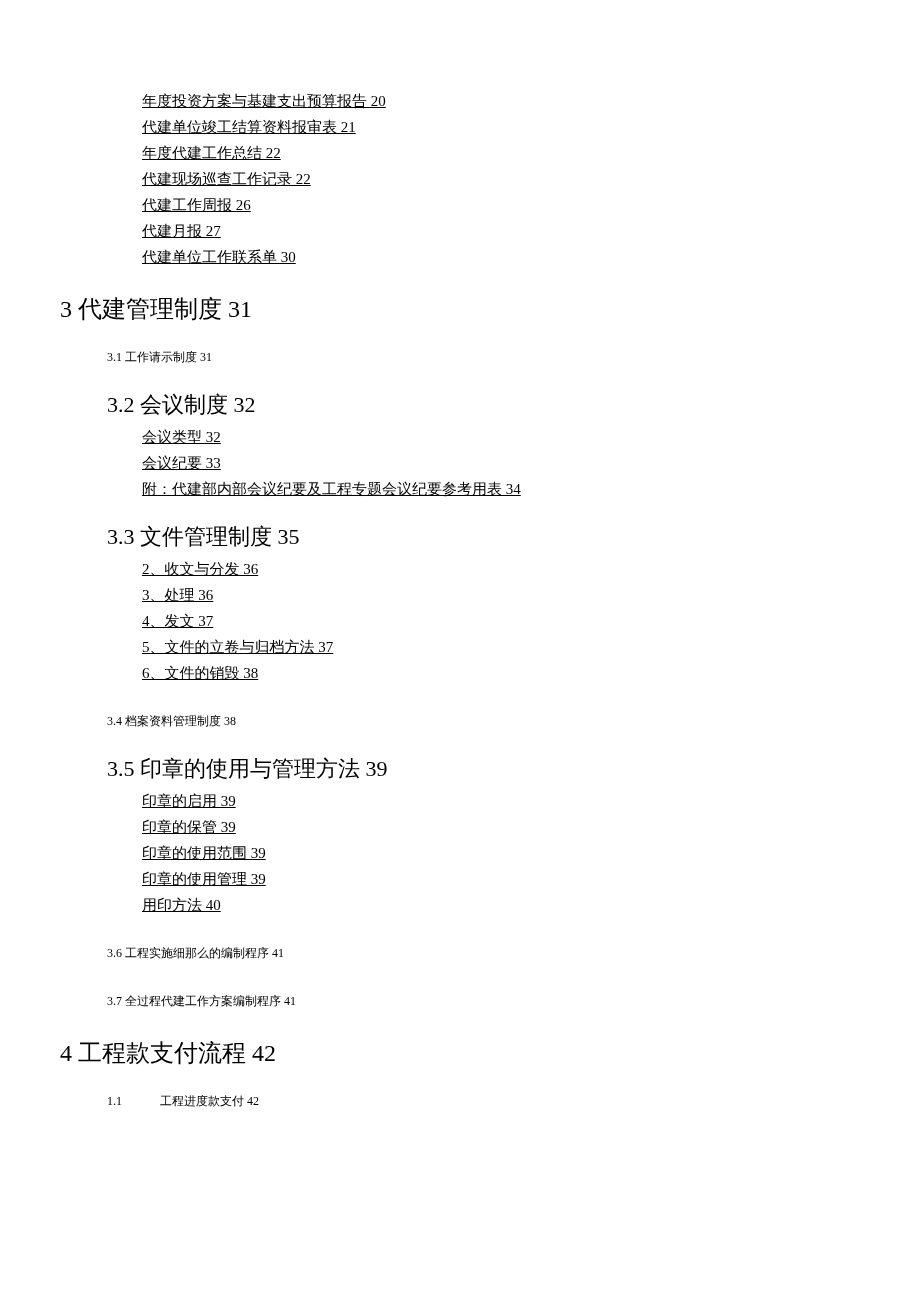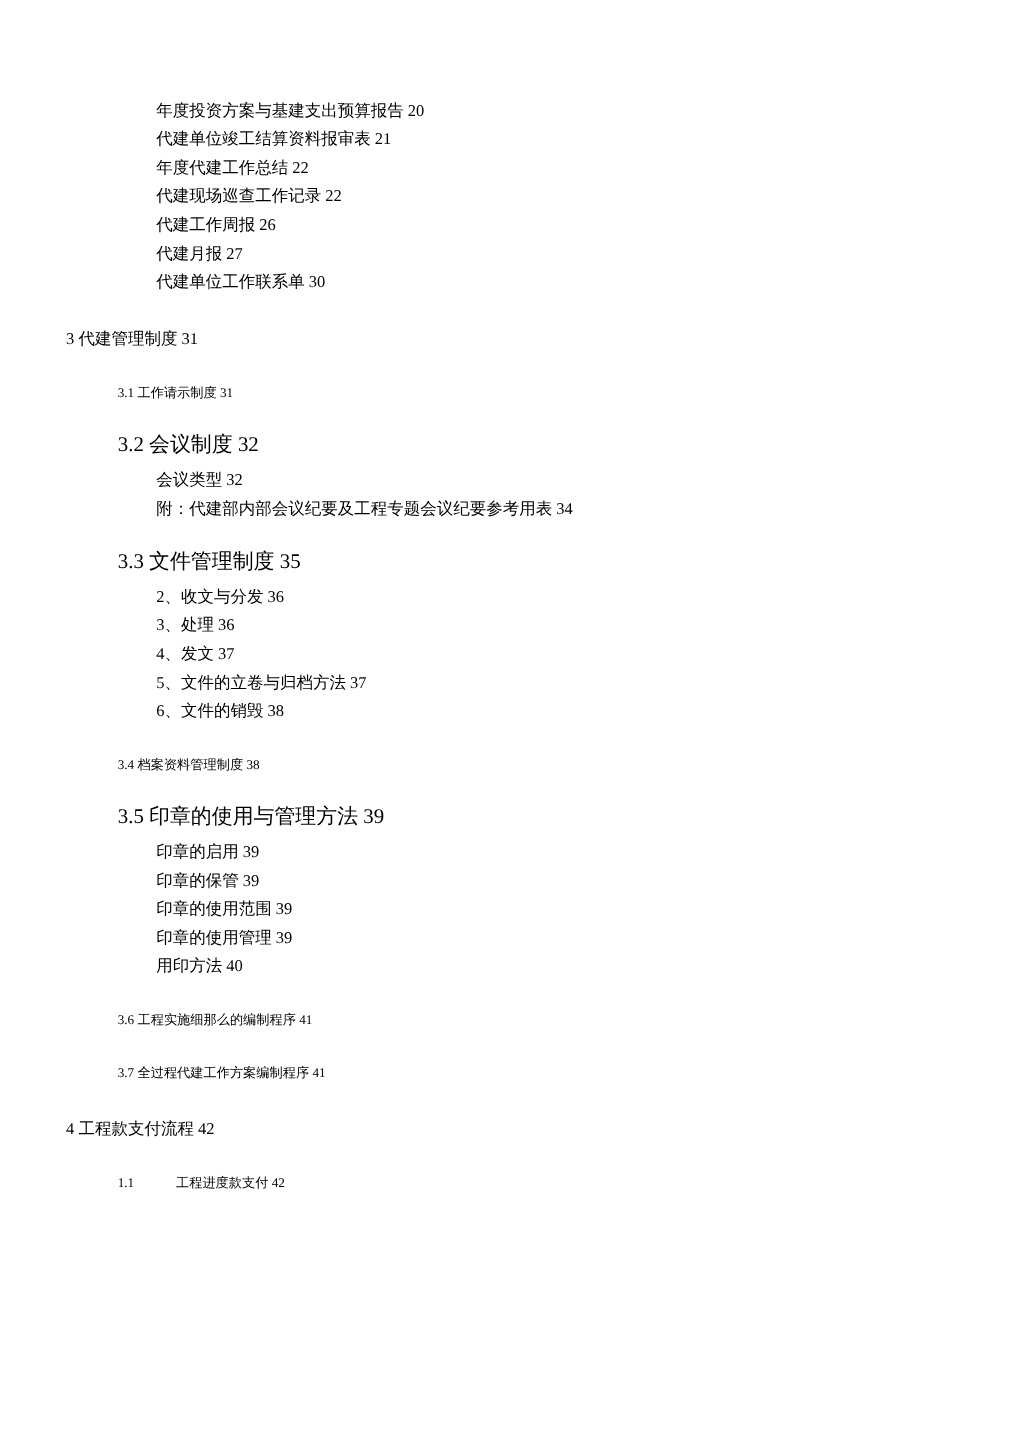--- a/index.html
+++ b/index.html
@@ -11,39 +11,40 @@
     width: 920px;
   }
   .page {
     padding: 88px 60px 60px 60px;
   }
   .item-l3 {
     font-size: 15px;
     line-height: 26px;
     margin-left: 82px;
     font-family: "SimSun", "Songti SC", serif;
+    text-decoration: underline;
   }
   .item-l1 {
-    font-size: 15px;
+    font-size: 24px;
     line-height: 26px;
     margin-left: 0px;
     margin-top: 26px;
     margin-bottom: 16px;
     font-family: "SimSun", "Songti SC", serif;
   }
   .item-l2 {
     font-size: 12px;
     line-height: 26px;
     margin-left: 47px;
     margin-top: 22px;
     margin-bottom: 14px;
     font-family: "SimSun", "Songti SC", serif;
   }
   .item-l2-wide {
-    font-size: 19px;
+    font-size: 22px;
     line-height: 26px;
     margin-left: 47px;
     margin-top: 22px;
     margin-bottom: 6px;
     font-family: "SimSun", "Songti SC", serif;
   }
   .num-label {
     display: inline-block;
     width: 50px;
   }
@@ -60,20 +61,21 @@
   <div class="item-l3">代建工作周报 26</div>
   <div class="item-l3">代建月报 27</div>
   <div class="item-l3">代建单位工作联系单 30</div>
 
   <div class="item-l1">3 代建管理制度 31</div>
 
   <div class="item-l2">3.1 工作请示制度 31</div>
 
   <div class="item-l2-wide">3.2 会议制度 32</div>
   <div class="item-l3">会议类型 32</div>
+  <div class="item-l3">会议纪要 33</div>
   <div class="item-l3">附：代建部内部会议纪要及工程专题会议纪要参考用表 34</div>
 
   <div class="item-l2-wide">3.3 文件管理制度 35</div>
   <div class="item-l3">2、收文与分发 36</div>
   <div class="item-l3">3、处理 36</div>
   <div class="item-l3">4、发文 37</div>
   <div class="item-l3">5、文件的立卷与归档方法 37</div>
   <div class="item-l3">6、文件的销毁 38</div>
 
   <div class="item-l2">3.4 档案资料管理制度 38</div>

